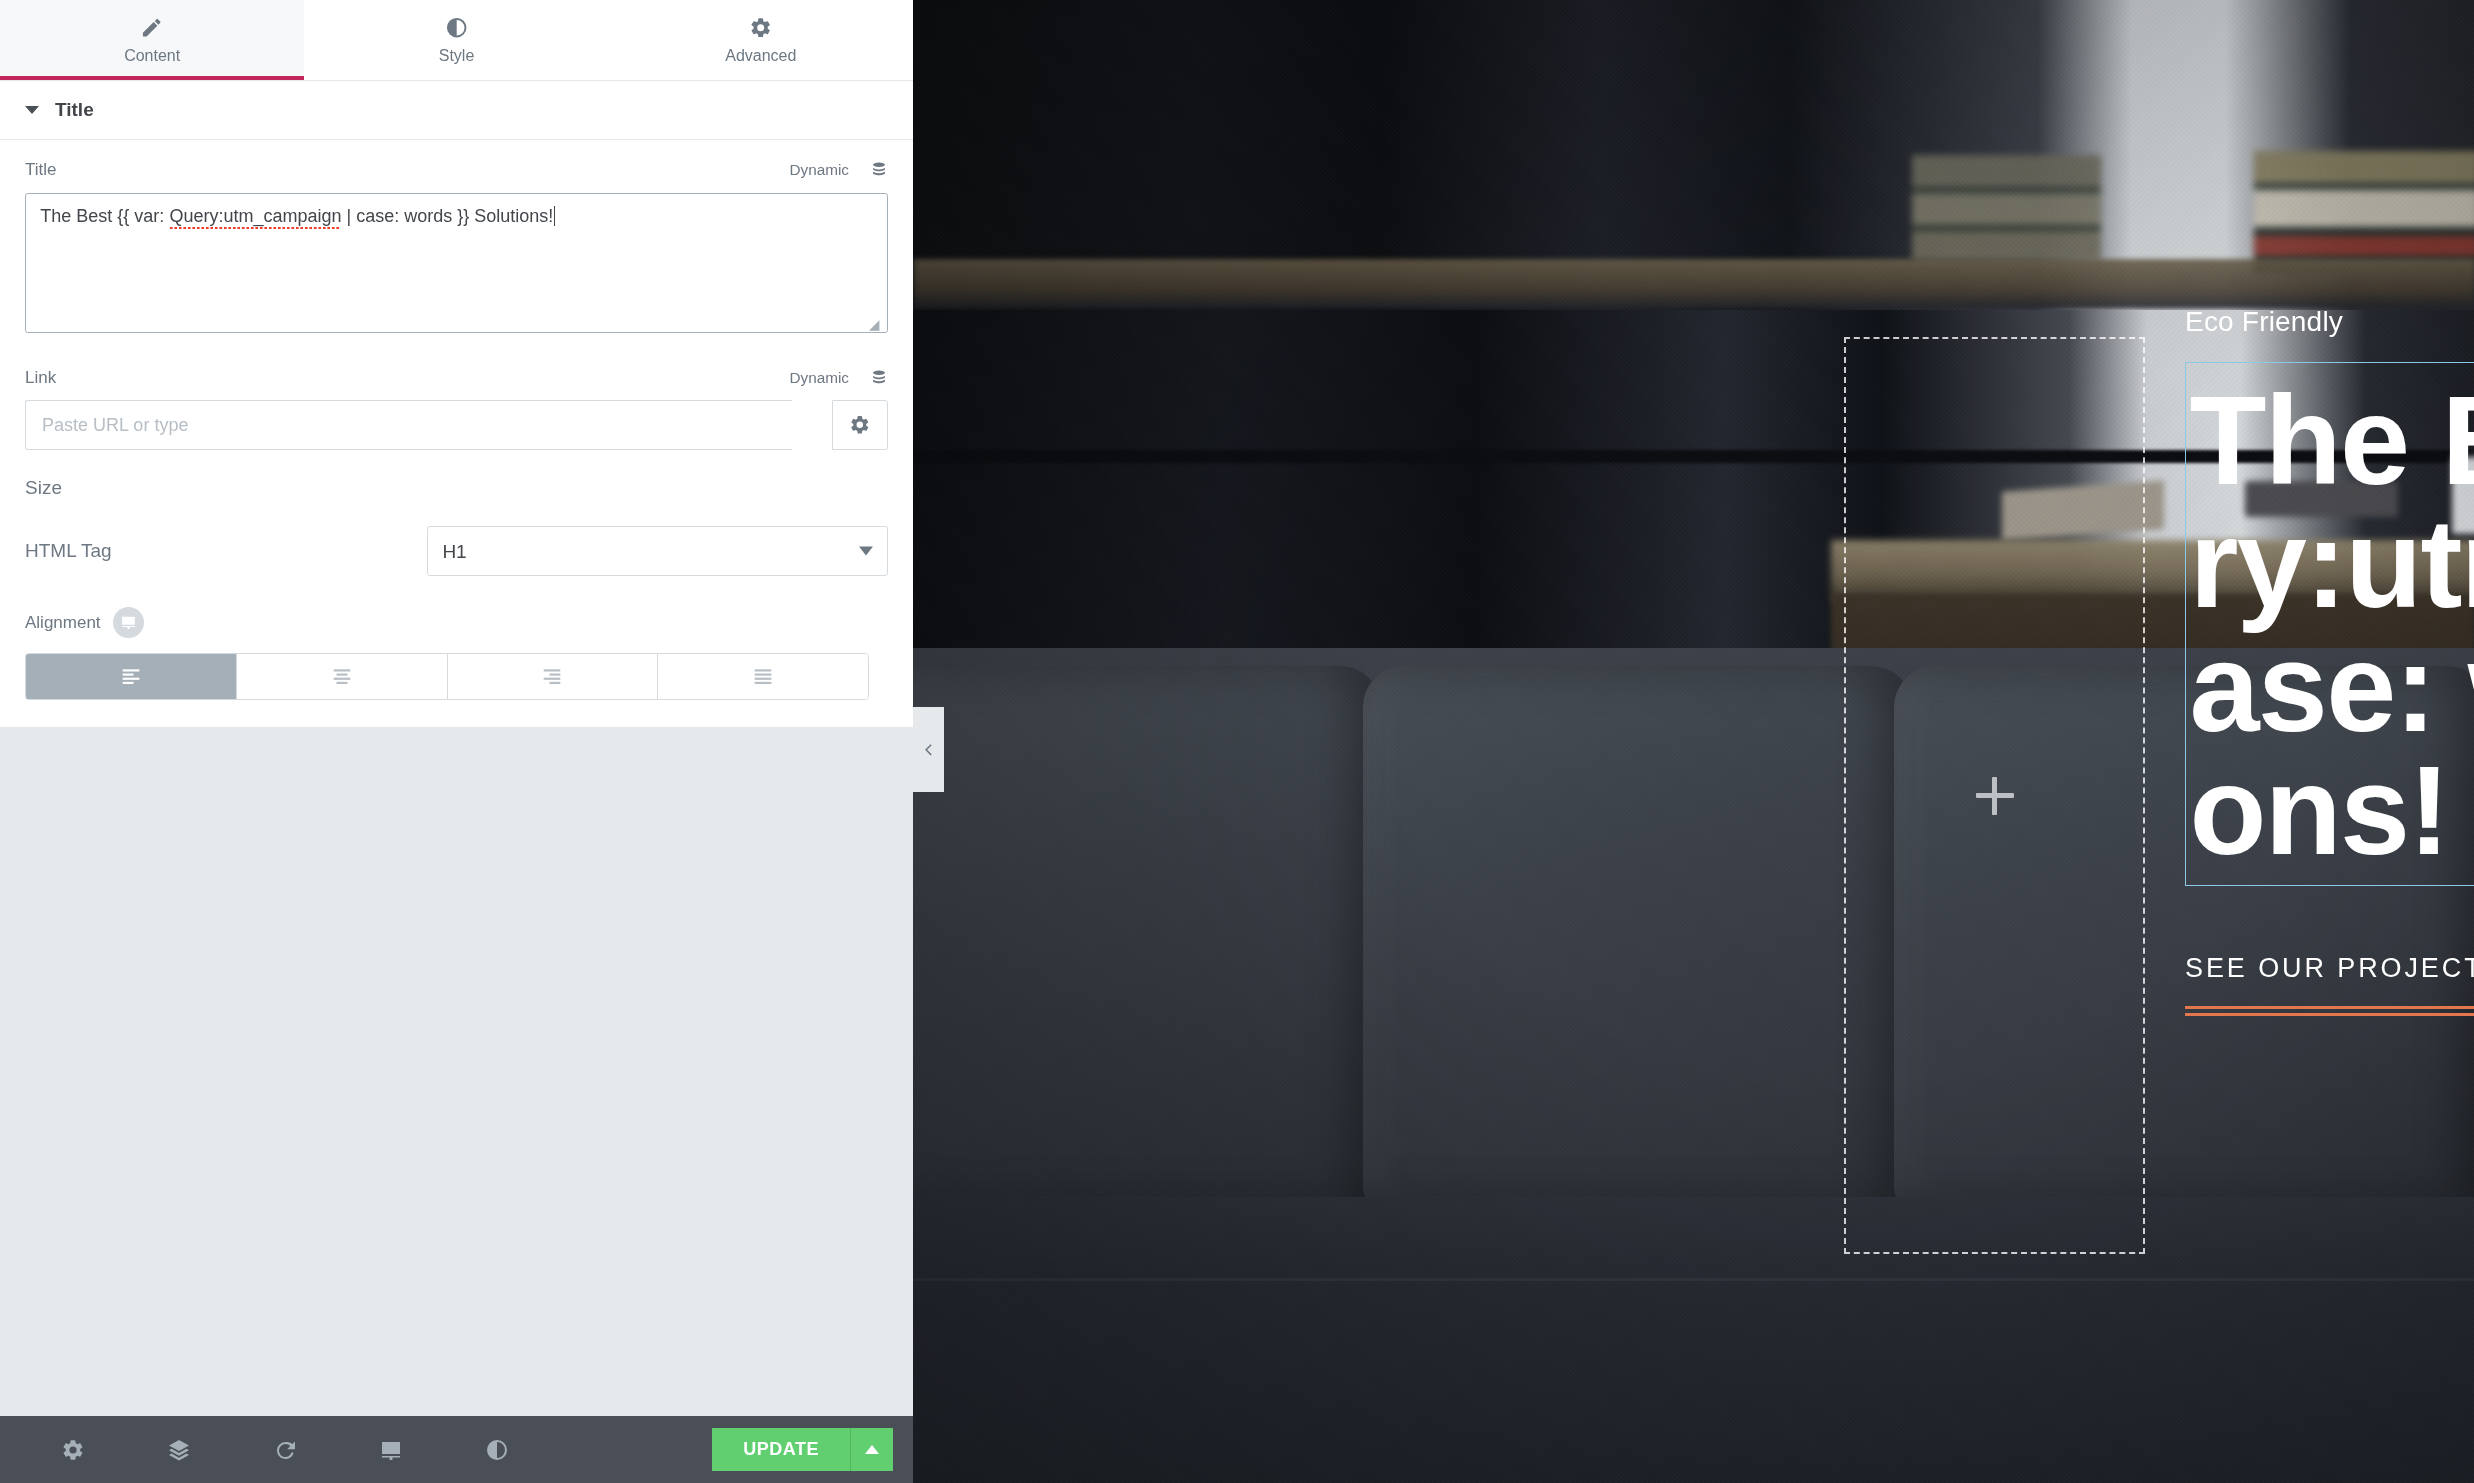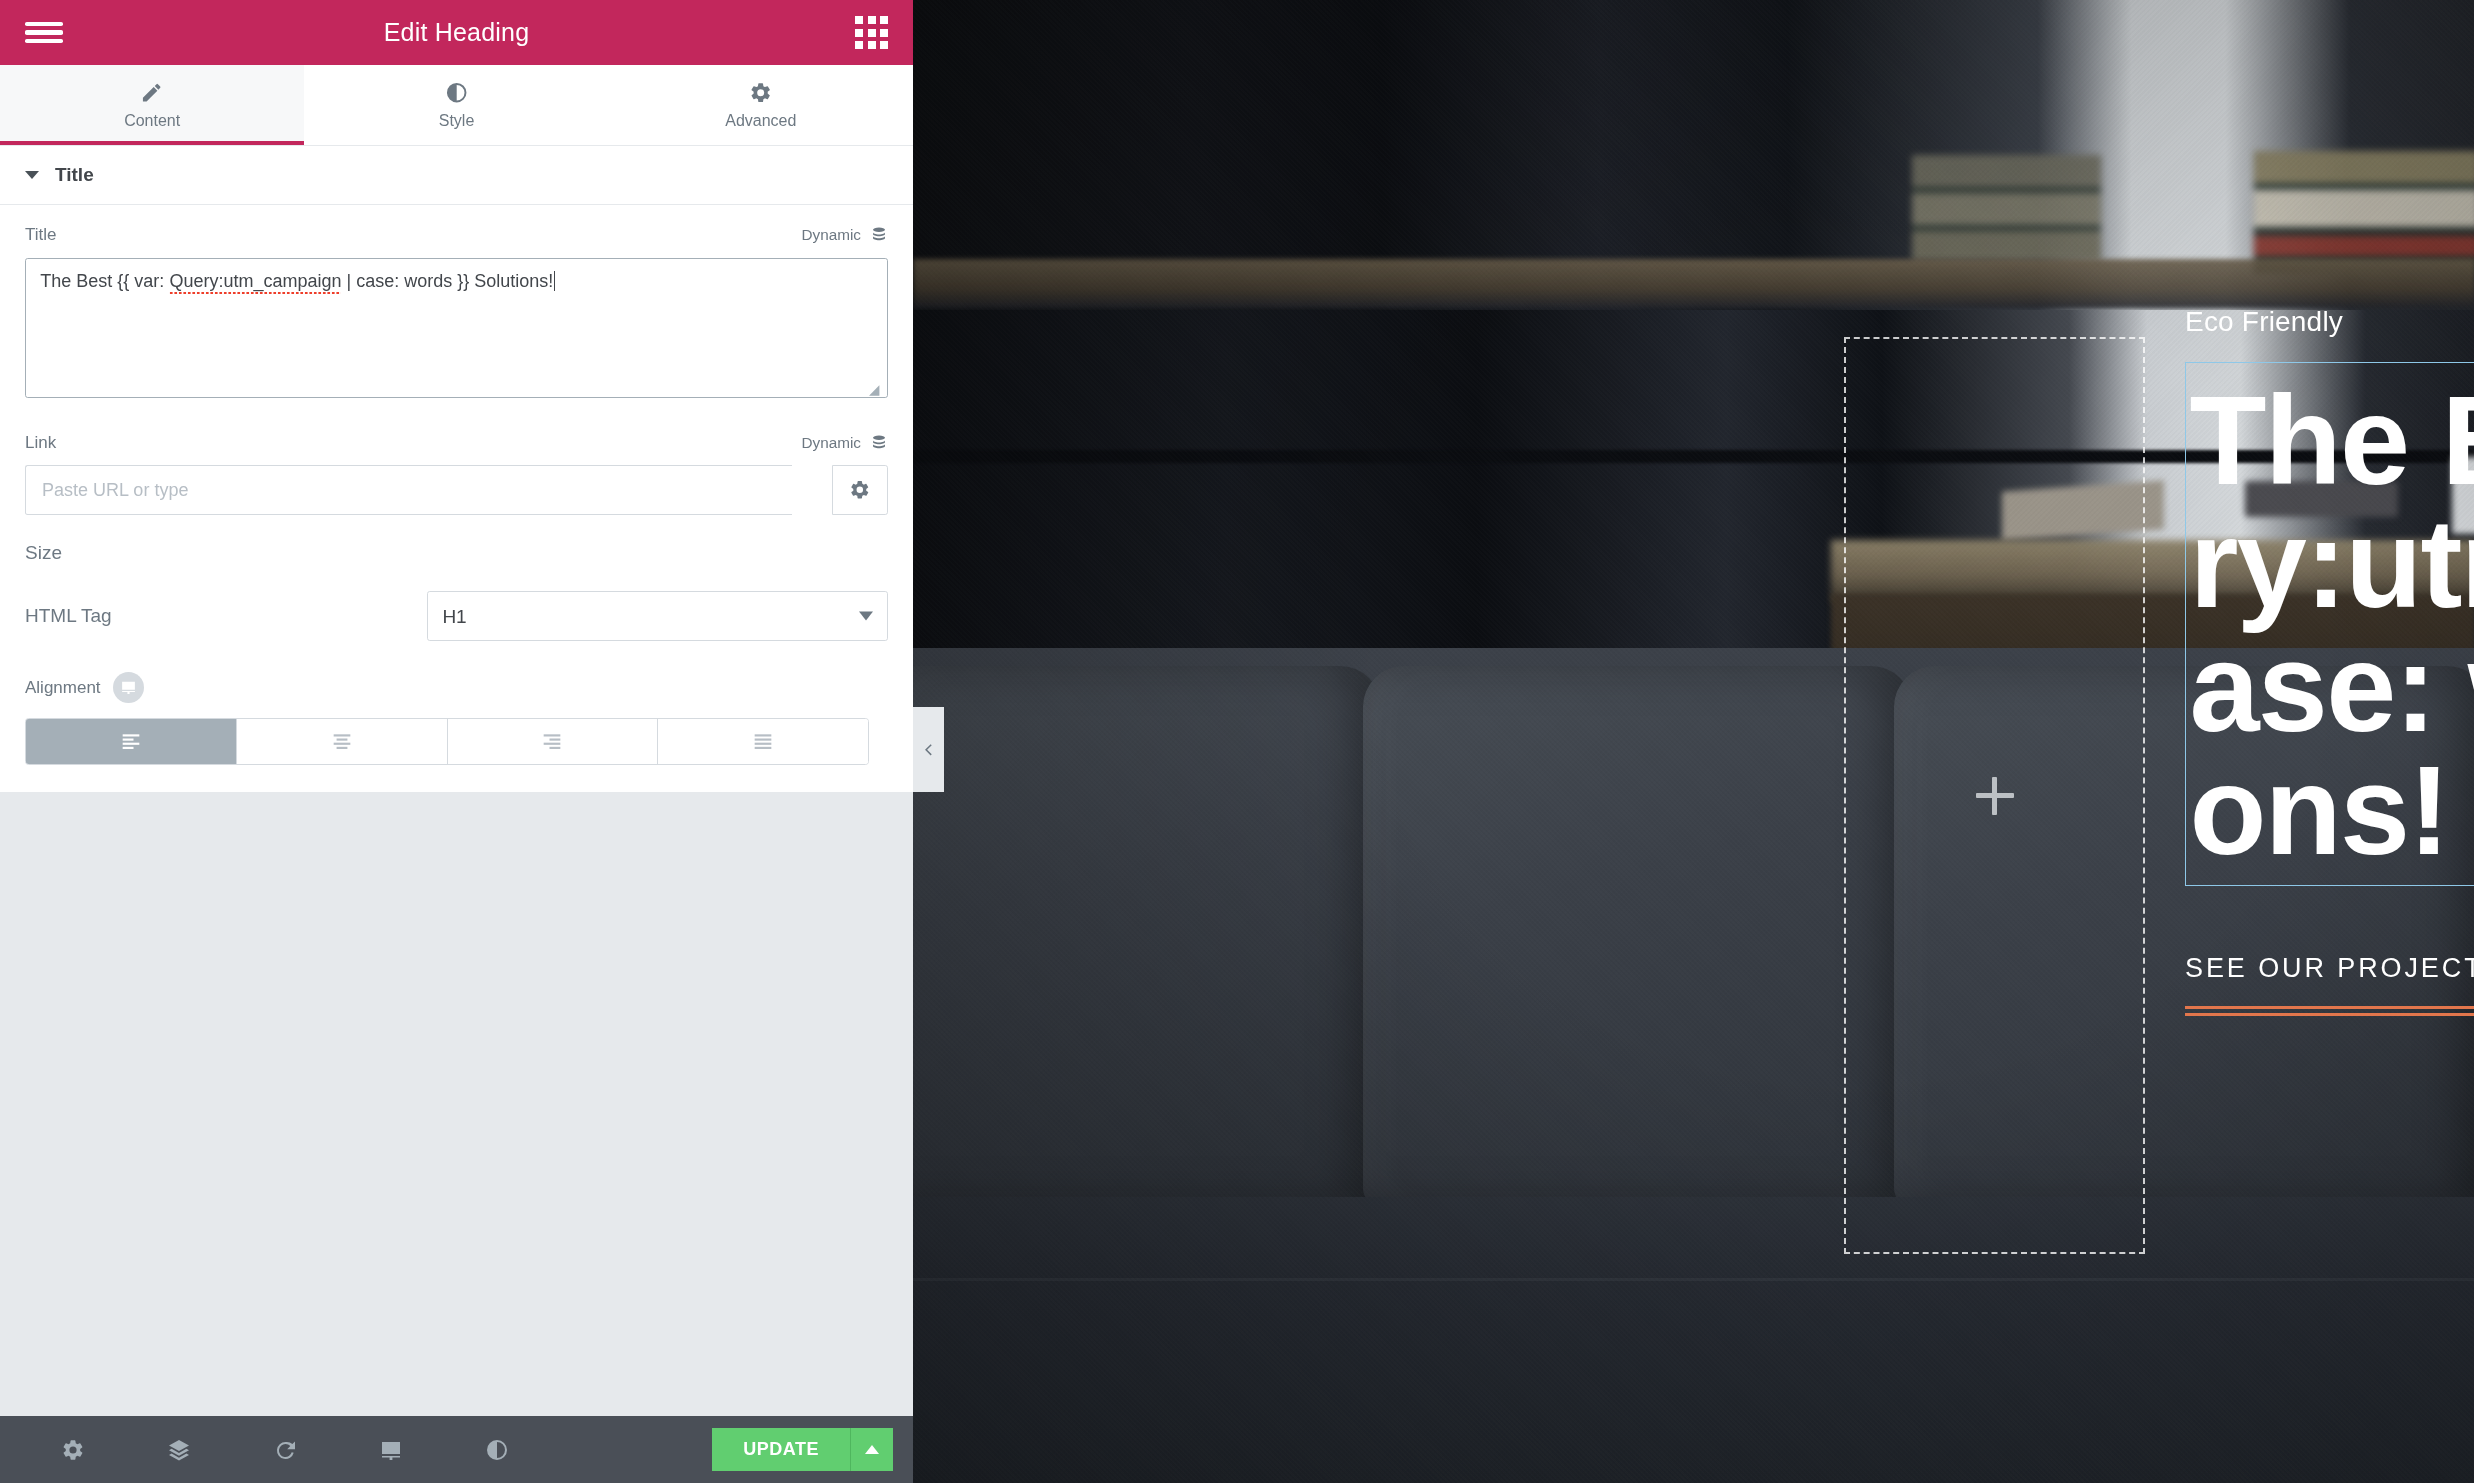--- a/index.html
+++ b/index.html
@@ -57,21 +57,21 @@
   .section-head .chev { width: 0; height: 0; border-left: 7.2px solid transparent;
     border-right: 7.2px solid transparent; border-top: 8px solid #495157; }
   .section-head .sec-label { font-size: 19px; font-weight: bold; color: #42464b; }
 
   
   .controls { background: #fff; padding: 20px 25px 27px; flex: 0 0 auto; }
   .ctl-row { margin-bottom: 9px; }
   .ctl-label-line { display: flex; align-items: center; justify-content: space-between;
     margin-bottom: 12.6px; }
   .ctl-label { font-size: 17px; color: #6d7882; }
-  .dynamic { display: flex; align-items: center; gap: 9px; cursor: pointer; }
+  .dynamic { display: flex; align-items: center; gap: 21px; cursor: pointer; }
   .dynamic .dyn-text { font-size: 15.3px; color: #6d7882; }
   .dynamic svg { width: 18px; height: 18px; fill: #6d7882; }
 
   textarea.title-area {
     width: 100%; height: 140px; resize: none;
     border: 0.9px solid #a4afb7; border-radius: 2.7px;
     padding: 11.7px 14.4px; font-family: "Liberation Sans", sans-serif;
     font-size: 18px; color: #42464b; line-height: 1.35;
     background: #fff; outline: none;
   }
@@ -271,39 +271,20 @@
   .cta-rules i { display: block; height: 2.7px; background: #e2764c; }
   .cta-rules i + i { margin-top: 4.5px; }
 </style>
 </head>
 <body>
 
 <div class="app">
 
   <div class="panel">
 
-    <div class="panel-header">
-      <div class="hamburger">
-        <span></span>
-          <span></span>
-          <span></span>
-      </div>
-      <div class="panel-title">Edit Heading</div>
-      <div class="grid-icon">
-        <i></i>
-          <i></i>
-          <i></i>
-          <i></i>
-          <i></i>
-          <i></i>
-          <i></i>
-          <i></i>
-          <i></i>
-      </div>
-    </div>
 
     <div class="tabs">
       <div class="tab active">
         <svg viewBox="0 0 24 24">
           <path d="M3 17.25V21h3.75L17.81 9.94l-3.75-3.75L3 17.25zM20.71 7.04a1 1 0 0 0 0-1.41l-2.34-2.34a1 1 0 0 0-1.41 0l-1.83 1.83 3.75 3.75 1.83-1.83z"></path>
         </svg>
         <span class="tab-label">Content</span>
       </div>
       <div class="tab">
         <svg viewBox="0 0 24 24">

